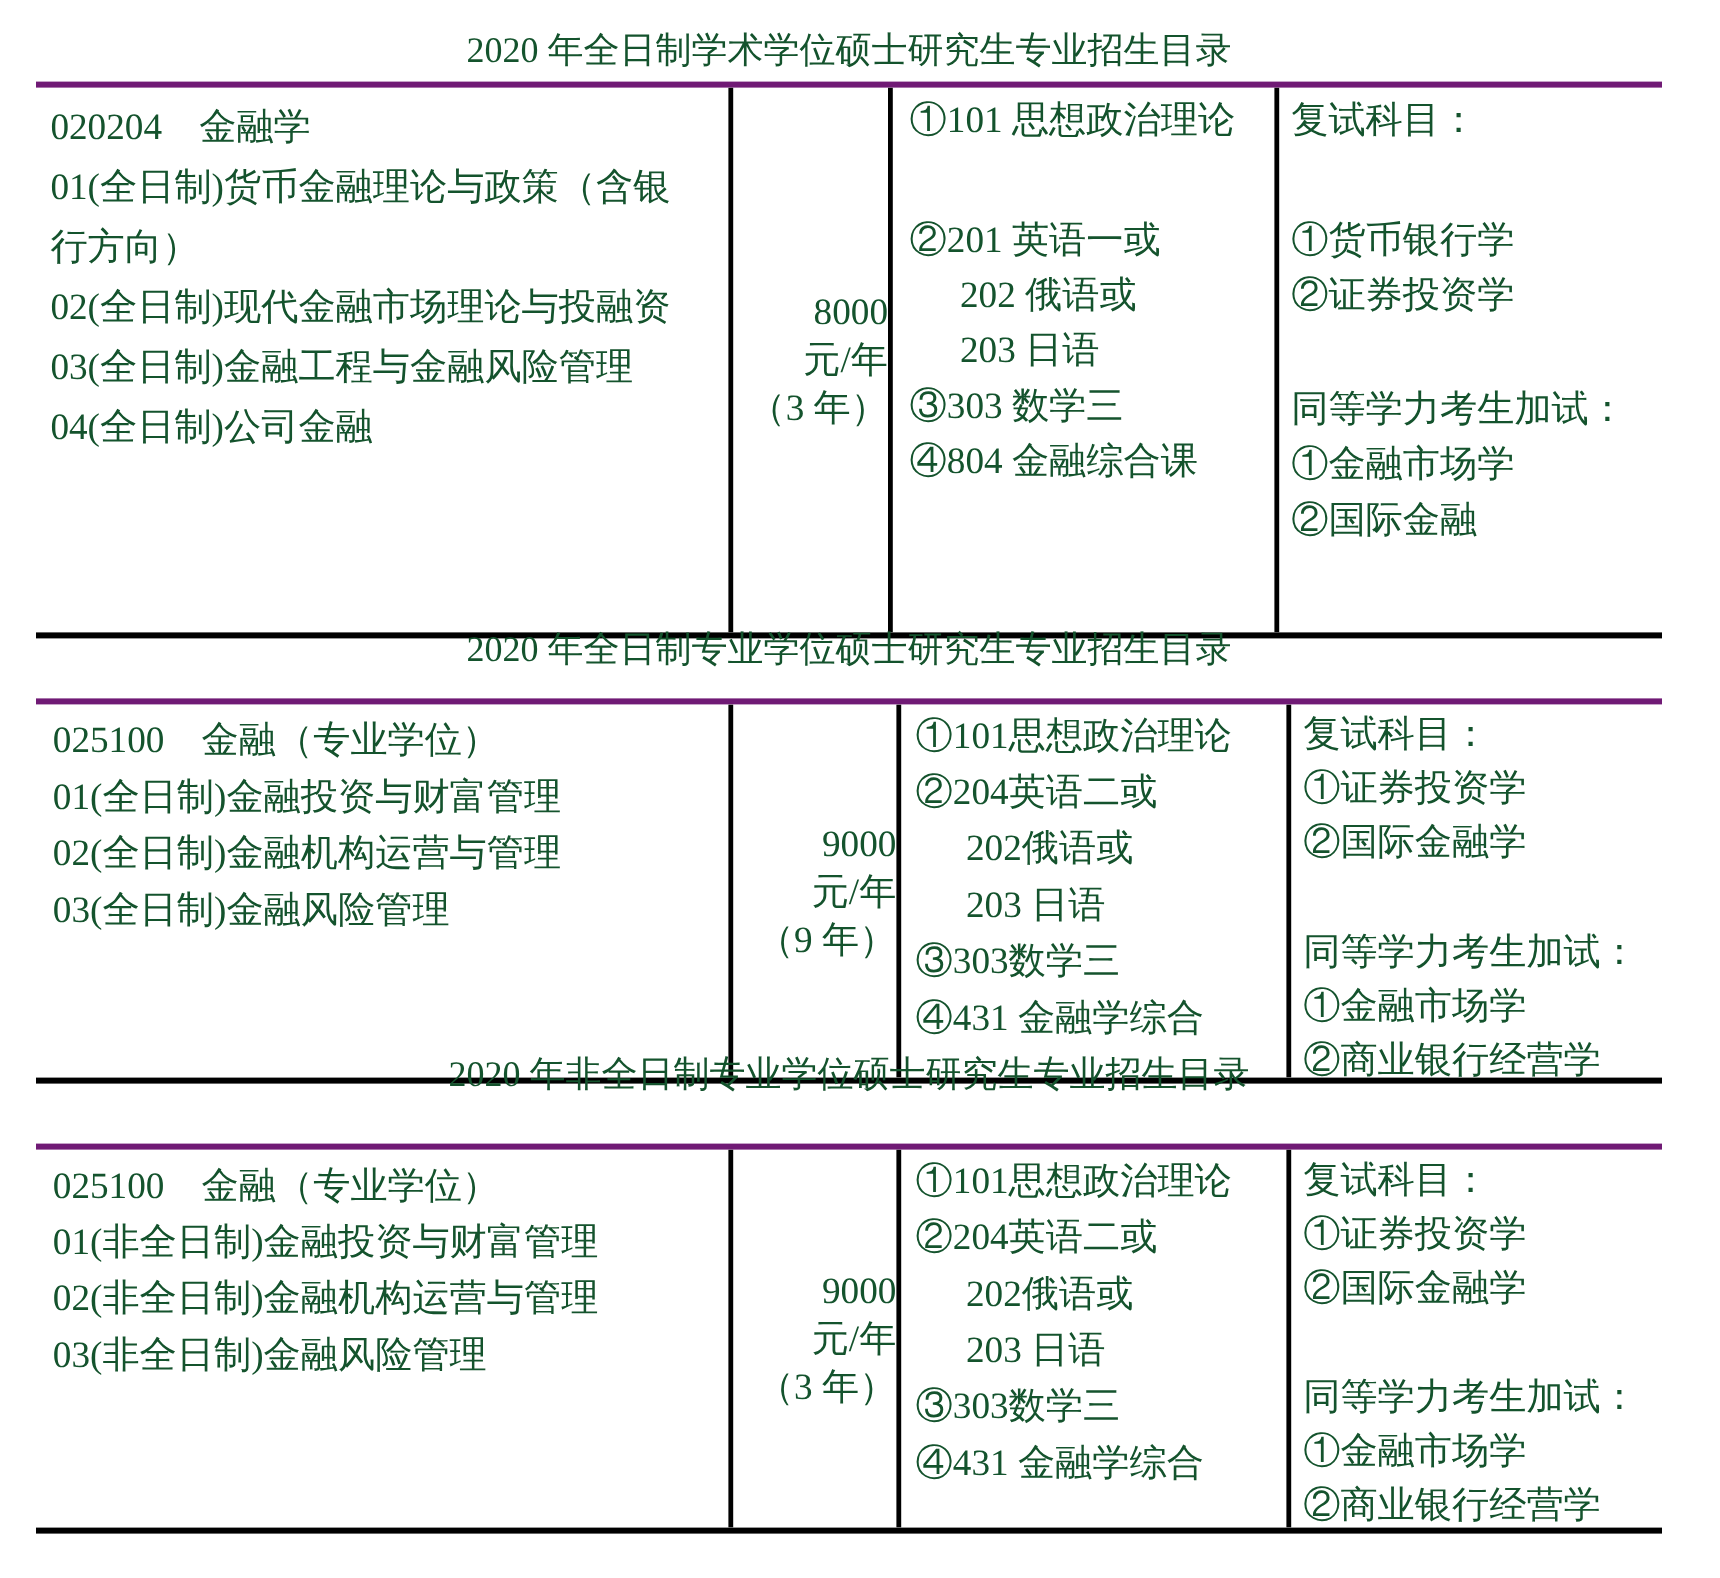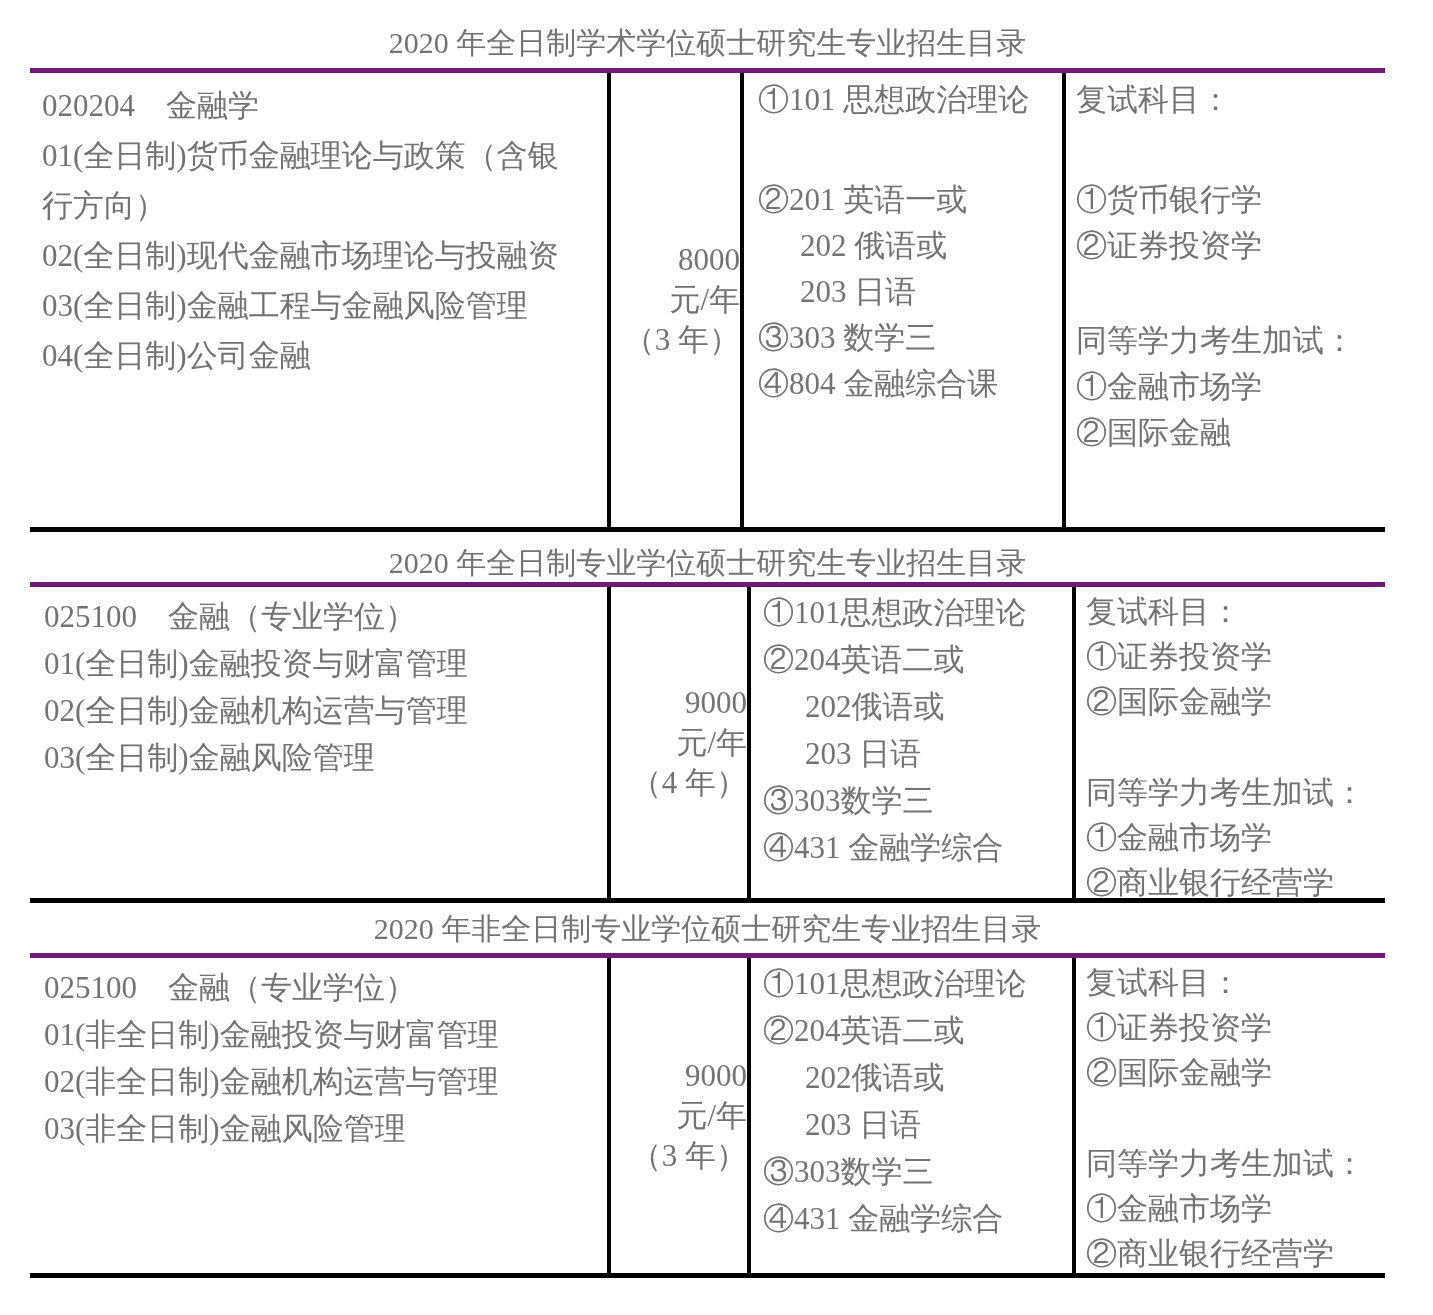--- a/index.html
+++ b/index.html
@@ -1,29 +1,29 @@
 <!DOCTYPE html>
 <html><head>
 <meta charset="utf-8">
 <style>
   html,body { margin:0; padding:0; background:#ffffff; }
   .page {
     position:relative; width:1433px; height:1315px;
-    background:#ffffff; color:#737373;
+    background:#ffffff; color:#14532d;
     font-family:"Liberation Serif","DejaVu Serif",serif;
     font-size:31px; overflow:hidden;
   }
   .doc-title {
     position:absolute; left:30px; width:1355px;
     text-align:center; font-size:30px; line-height:38px;
     white-space:nowrap;
   }
   #t1-title { top:24px; }
-  #t2-title { top:544px; }
-  #t3-title { top:910px; }
+  #t2-title { top:523px; }
+  #t3-title { top:877px; }
 
   .tbl {
     position:absolute; left:30px; width:1355px;
     border-top:5px solid #701a75; border-bottom:5px solid #000;
     box-sizing:border-box; display:flex; overflow:hidden;
     background:#ffffff;
   }
   #tbl1 { top:68px;  height:464px; }
   #tbl2 { top:582px; height:321px; }
   #tbl3 { top:953px; height:325px; }
@@ -104,21 +104,21 @@
   <div class="tbl" id="tbl2">
     <div class="col c1">
       <div class="line">025100　金融（专业学位）</div>
       <div class="line">01(全日制)金融投资与财富管理</div>
       <div class="line">02(全日制)金融机构运营与管理</div>
       <div class="line">03(全日制)金融风险管理</div>
     </div>
     <div class="col c2 vline">
       <div class="line">9000</div>
       <div class="line">元/年</div>
-      <div class="line">（4 年）</div>
+      <div class="line">（9 年）</div>
     </div>
     <div class="col c3 vline">
       <div class="line">①101思想政治理论</div>
       <div class="line">②204英语二或</div>
       <div class="line indent">202俄语或</div>
       <div class="line indent">203 日语</div>
       <div class="line">③303数学三</div>
       <div class="line">④431 金融学综合</div>
     </div>
     <div class="col c4 vline">

